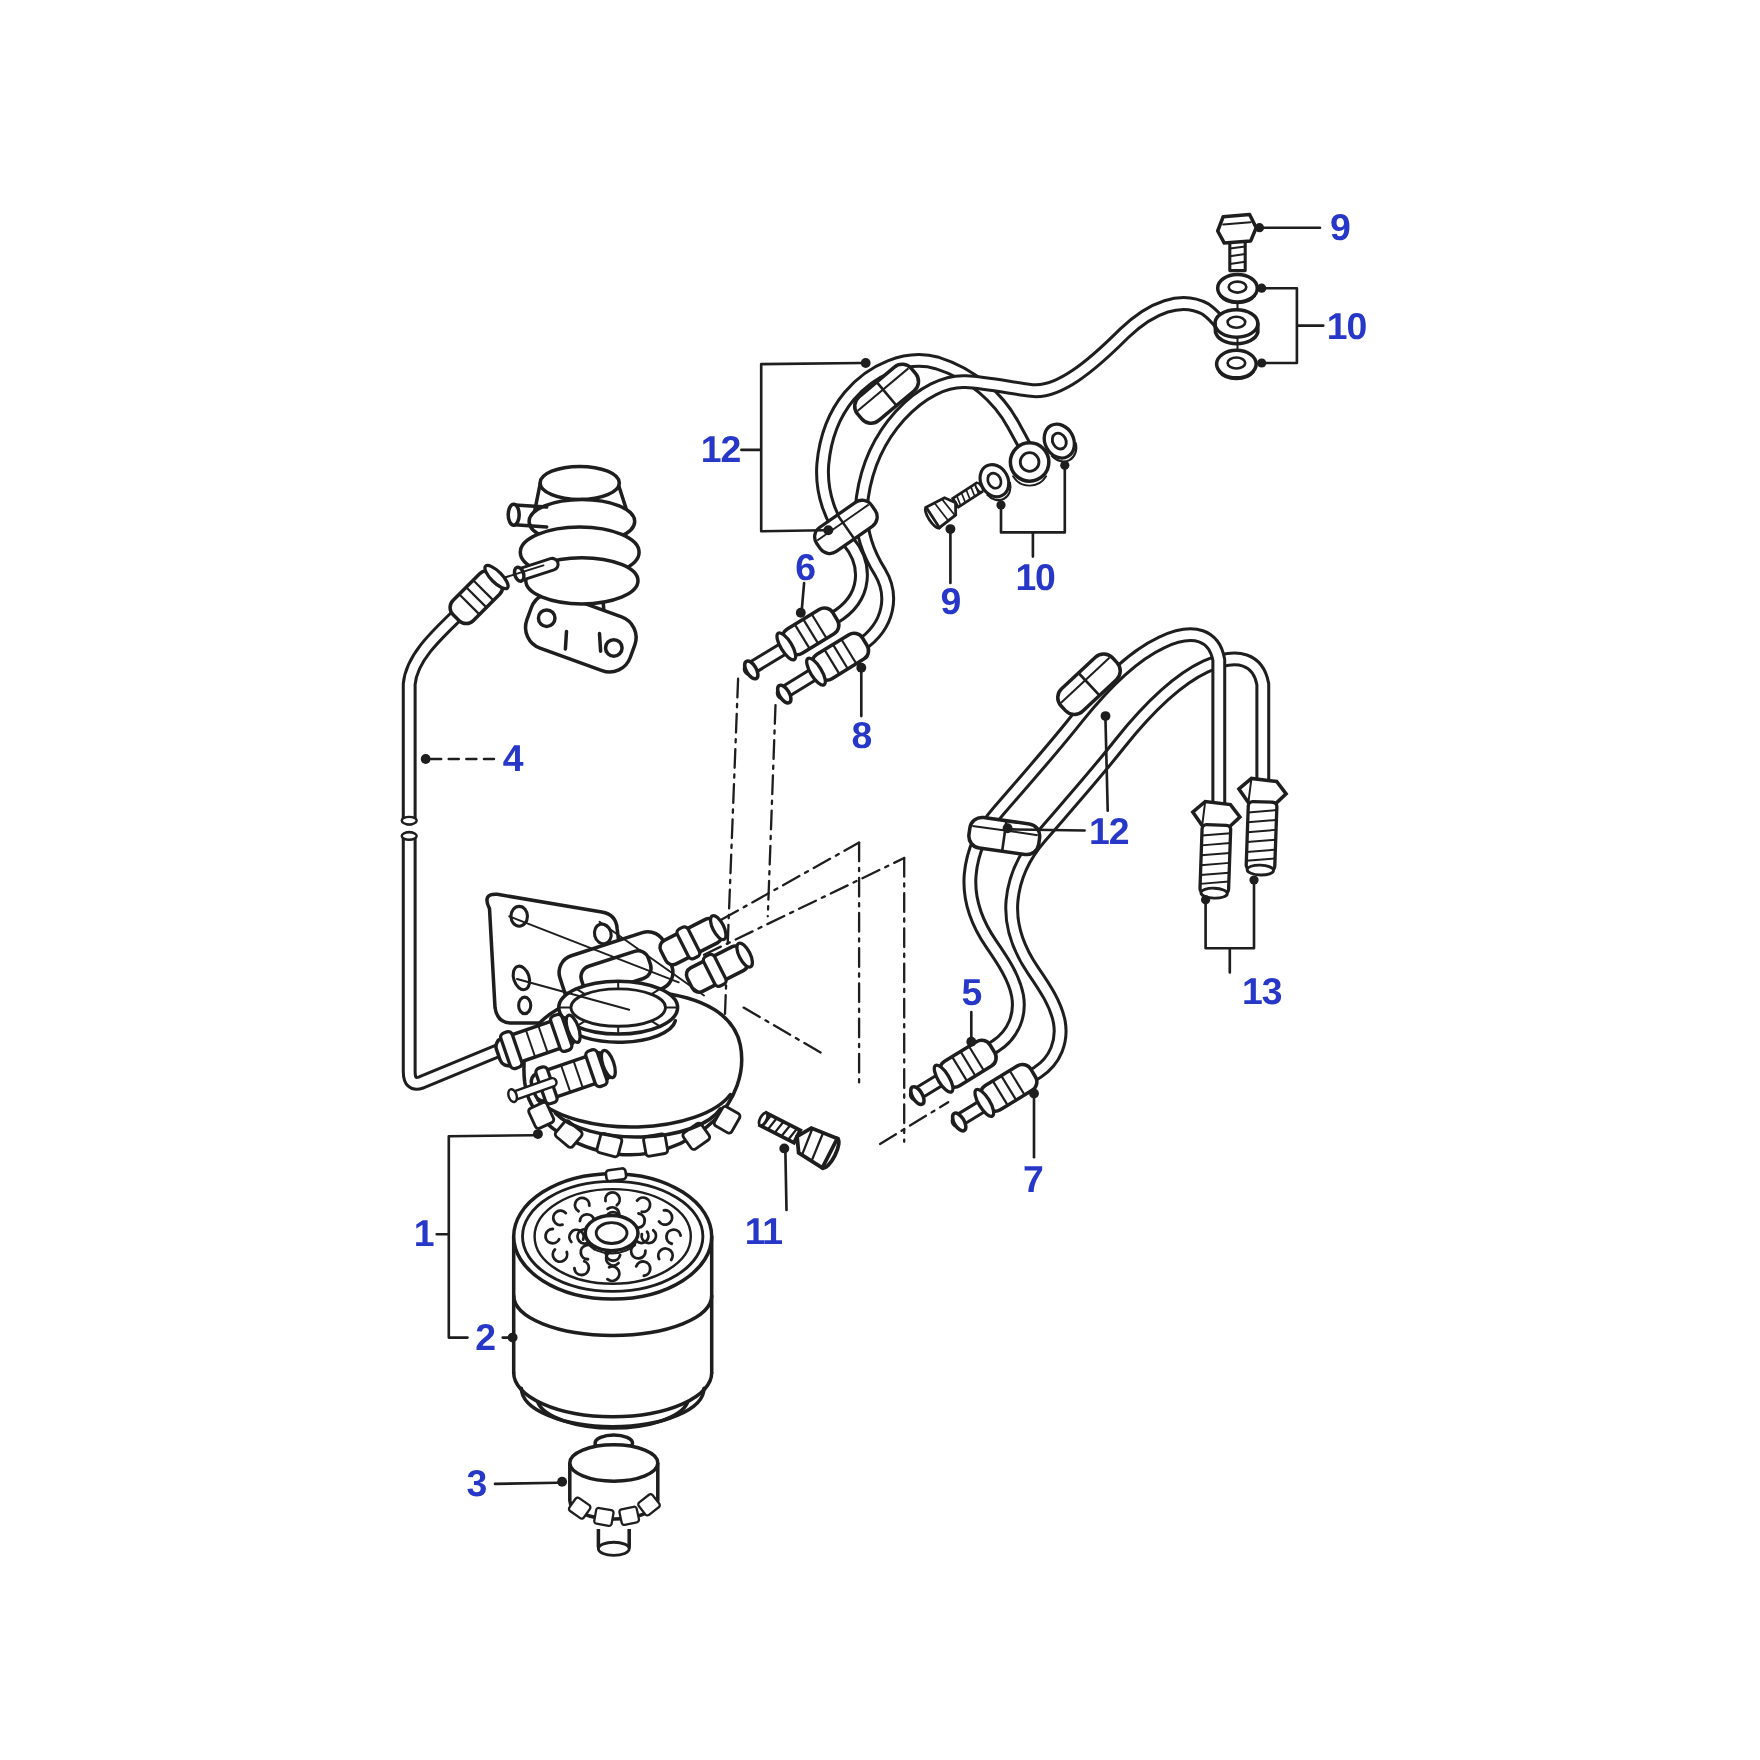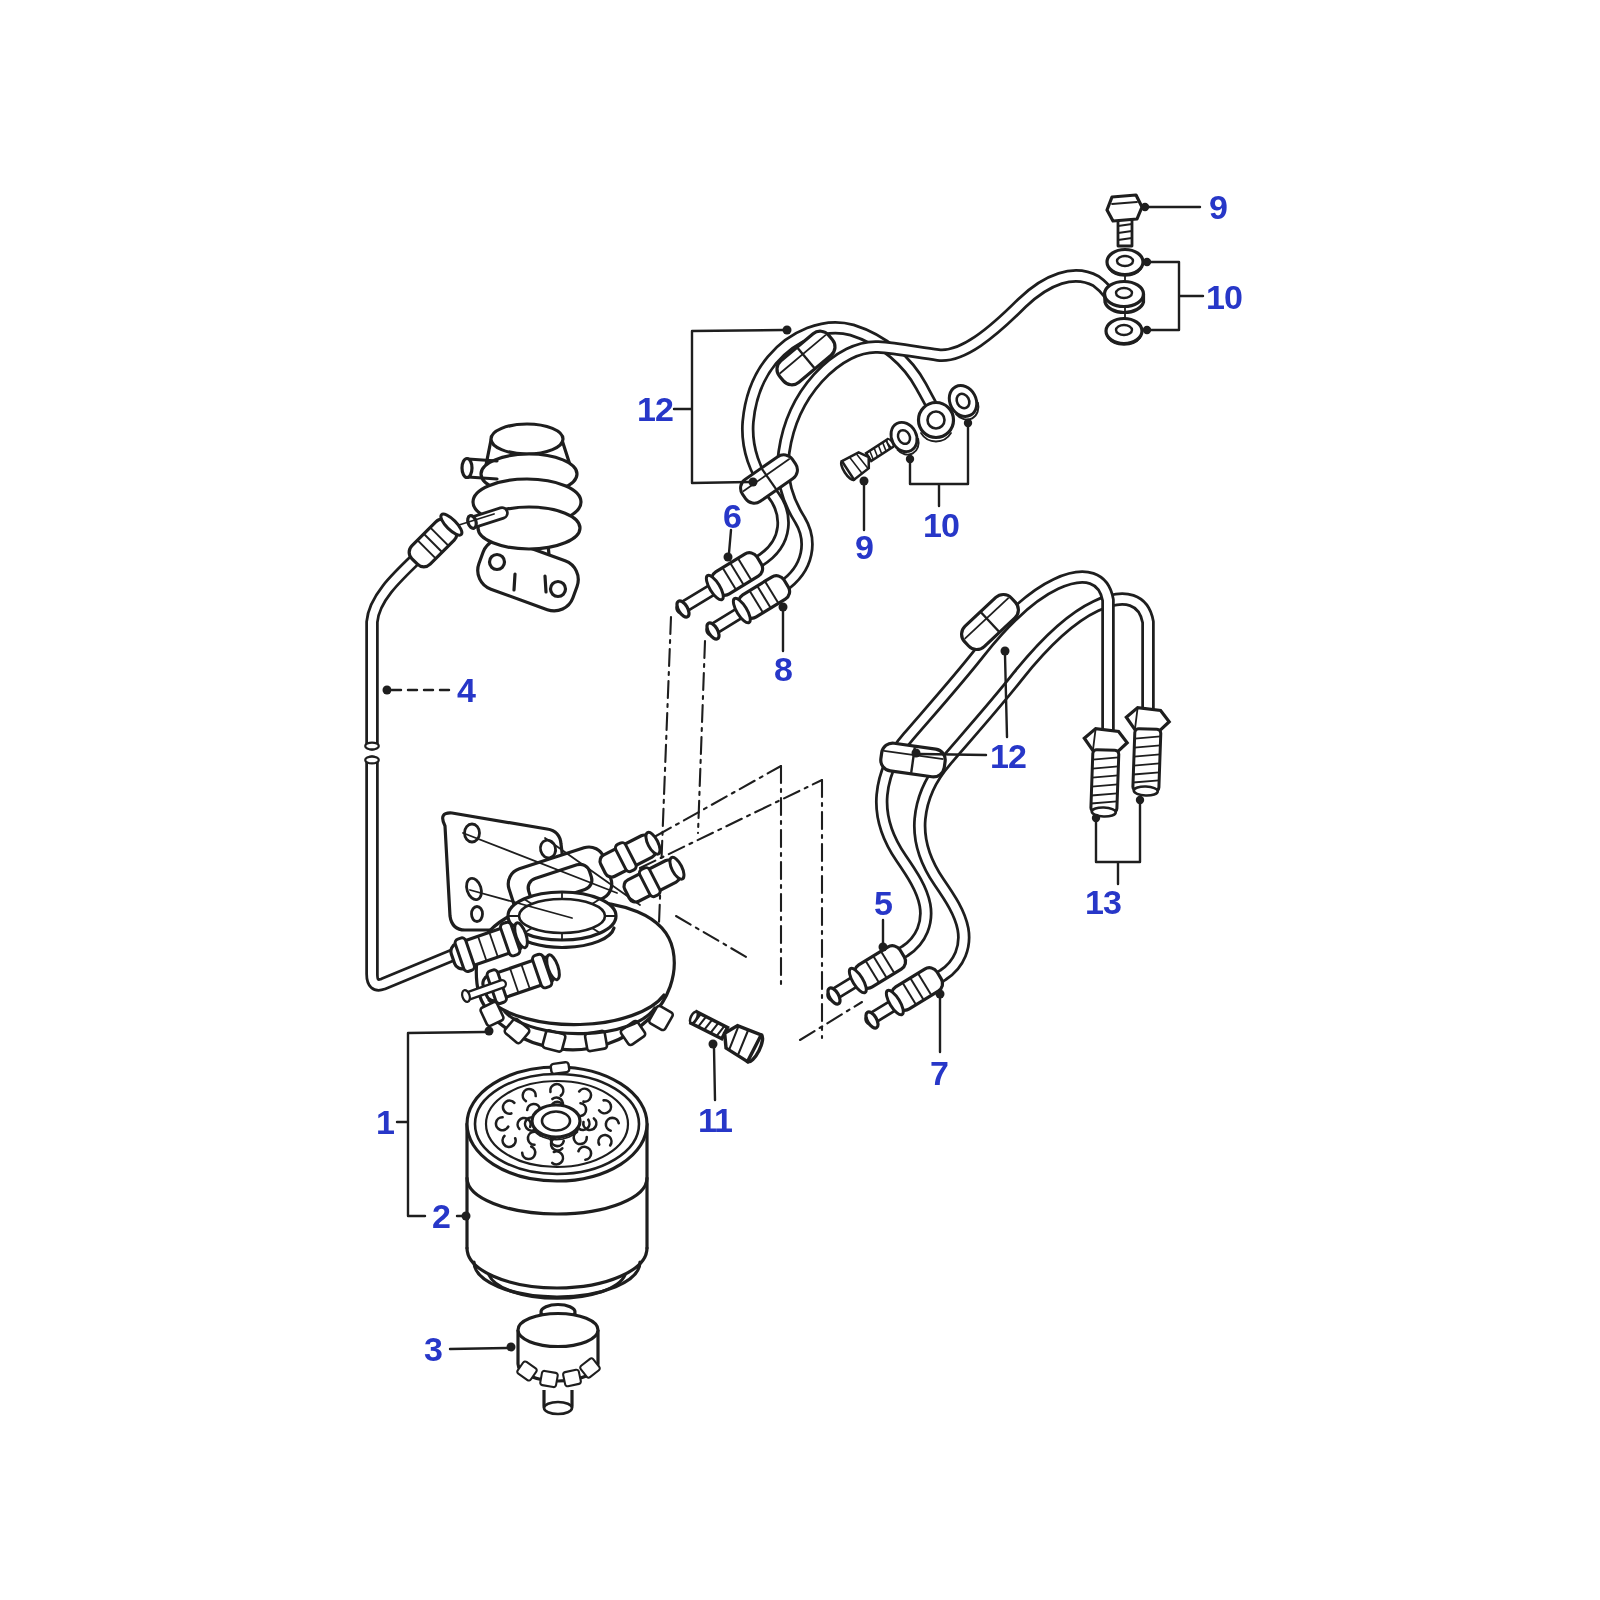--- a/index.html
+++ b/index.html
@@ -377,19 +377,19 @@
   <div class="callout" style="left:1218px;top:207px">9</div>
   <div class="callout" style="left:1224px;top:297px">10</div>
   <div class="callout" style="left:655px;top:409px">12</div>
   <div class="callout" style="left:732px;top:516px">6</div>
   <div class="callout" style="left:864px;top:547px">9</div>
   <div class="callout" style="left:941px;top:525px">10</div>
   <div class="callout" style="left:783px;top:669px">8</div>
   <div class="callout" style="left:466px;top:690px">4</div>
   <div class="callout" style="left:1008px;top:756px">12</div>
   <div class="callout" style="left:883px;top:903px">5</div>
-  <div class="callout" style="left:1103px;top:902px">13</div>
+  <div class="callout" style="left:1147px;top:902px">13</div>
   <div class="callout" style="left:939px;top:1073px">7</div>
-  <div class="callout" style="left:715px;top:1120px">11</div>
+  <div class="callout" style="left:694px;top:1120px">11</div>
   <div class="callout" style="left:385px;top:1122px">1</div>
   <div class="callout" style="left:441px;top:1216px">2</div>
   <div class="callout" style="left:433px;top:1349px">3</div>
 </div>
 
 </body></html>

